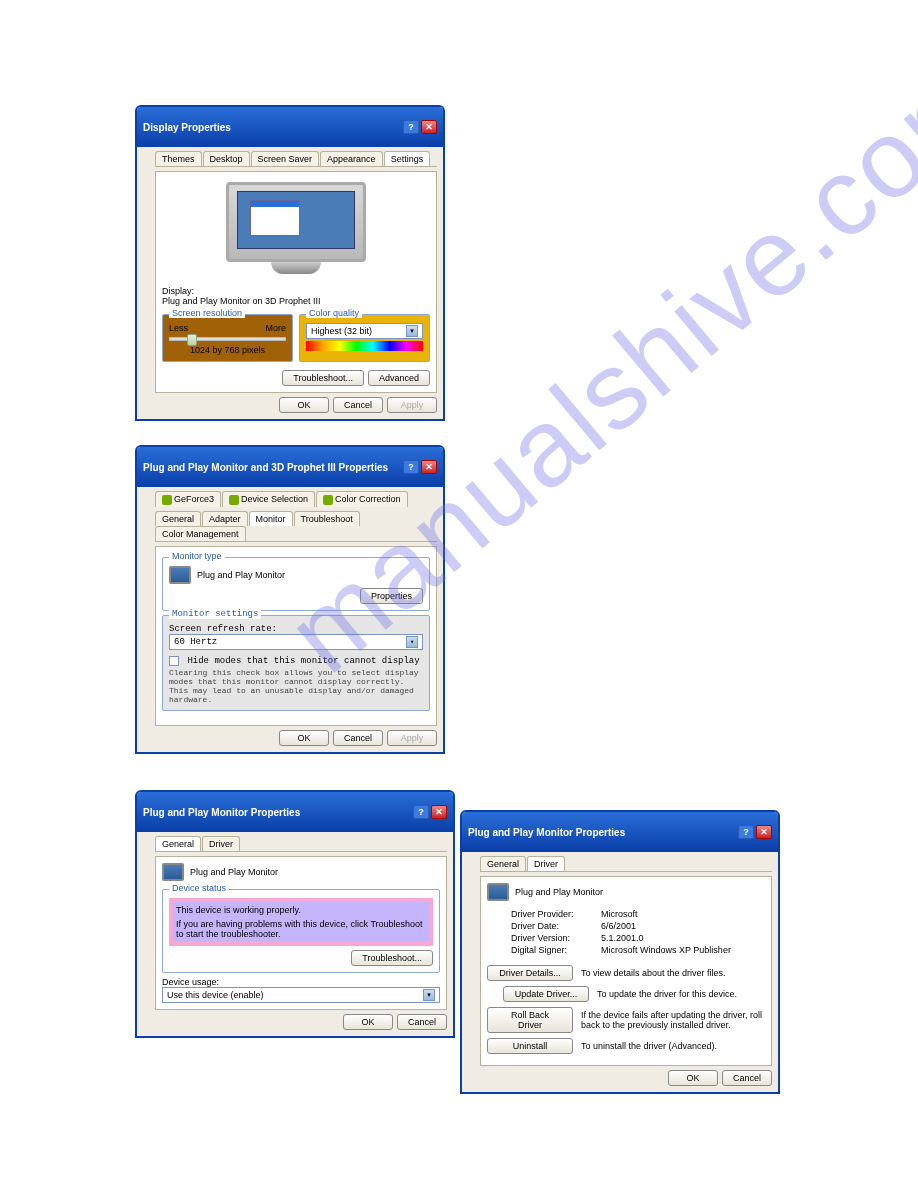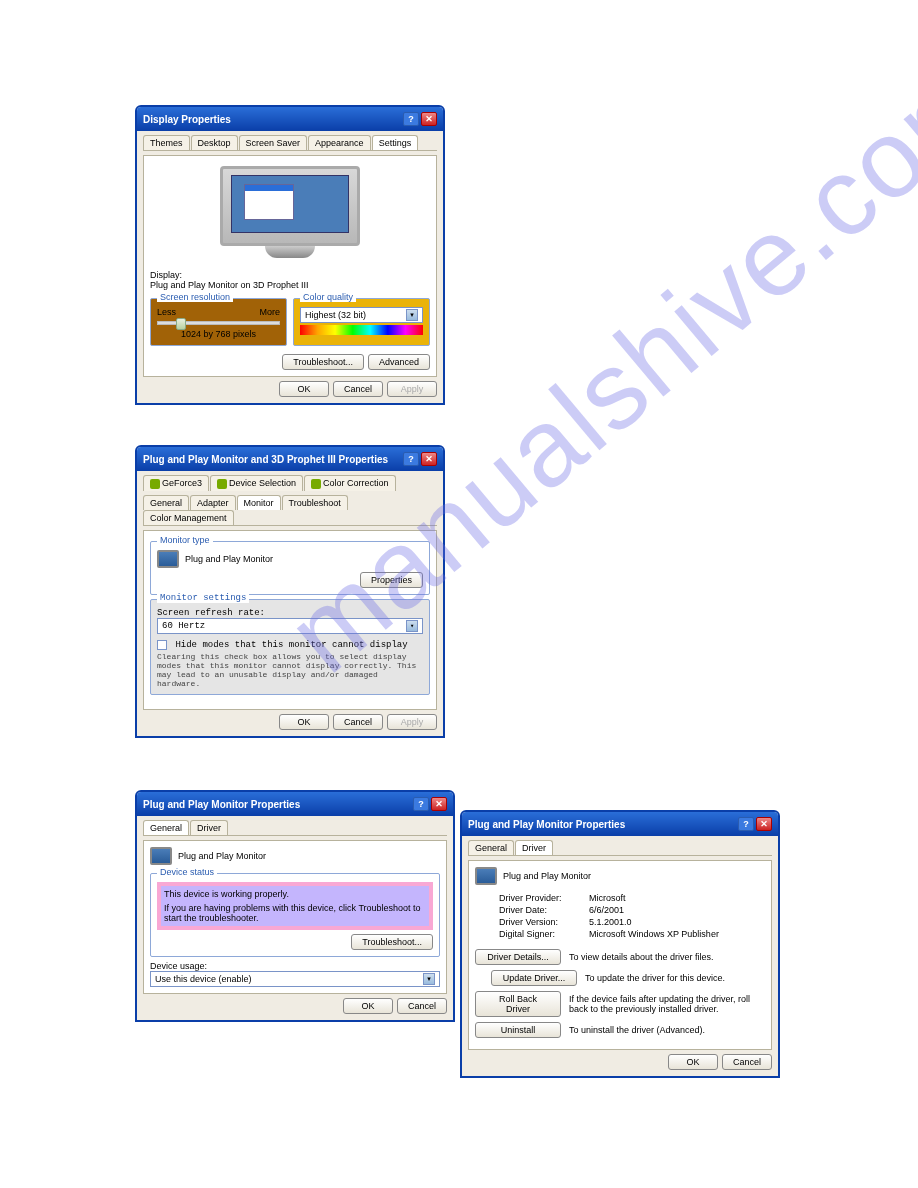--- a/index.html
+++ b/index.html
@@ -29,41 +29,41 @@
     border: 2px solid #0a3ea8;
     background: #f0ece3;
     border-radius: 6px 6px 0 0;
     overflow: hidden;
   }
   .titlebar {
     background: linear-gradient(to bottom, #2a6ed8, #0a3ea8);
     color: #fff;
     font-weight: bold;
     font-size: 10px;
-    padding: 12px 6px;
+    padding: 20px 6px;
     display: flex;
     justify-content: space-between;
     align-items: center;
     height: 24px;
   }
   .titlebar-buttons { display: flex; gap: 2px; }
   .tbtn {
     width: 16px; height: 14px;
     border-radius: 2px;
     display: inline-flex;
     align-items: center;
     justify-content: center;
     font-weight: bold;
     font-size: 9px;
     color: #fff;
   }
   .tbtn.help { background: #3b7ae0; border:1px solid #2a5cb0;}
   .tbtn.close { background: linear-gradient(to bottom,#e88,#c22); border:1px solid #a00;}
   .body {
-    padding: 4px 6px 6px 6px;
+    padding: 4px 6px 6px 18px;
     background: #f0ece3;
   }
   .tabs {
     display: flex;
     border-bottom: 1px solid #b7b29c;
     font-size: 9px;
     margin-bottom: 4px;
     flex-wrap: wrap;
   }
   .tab {

